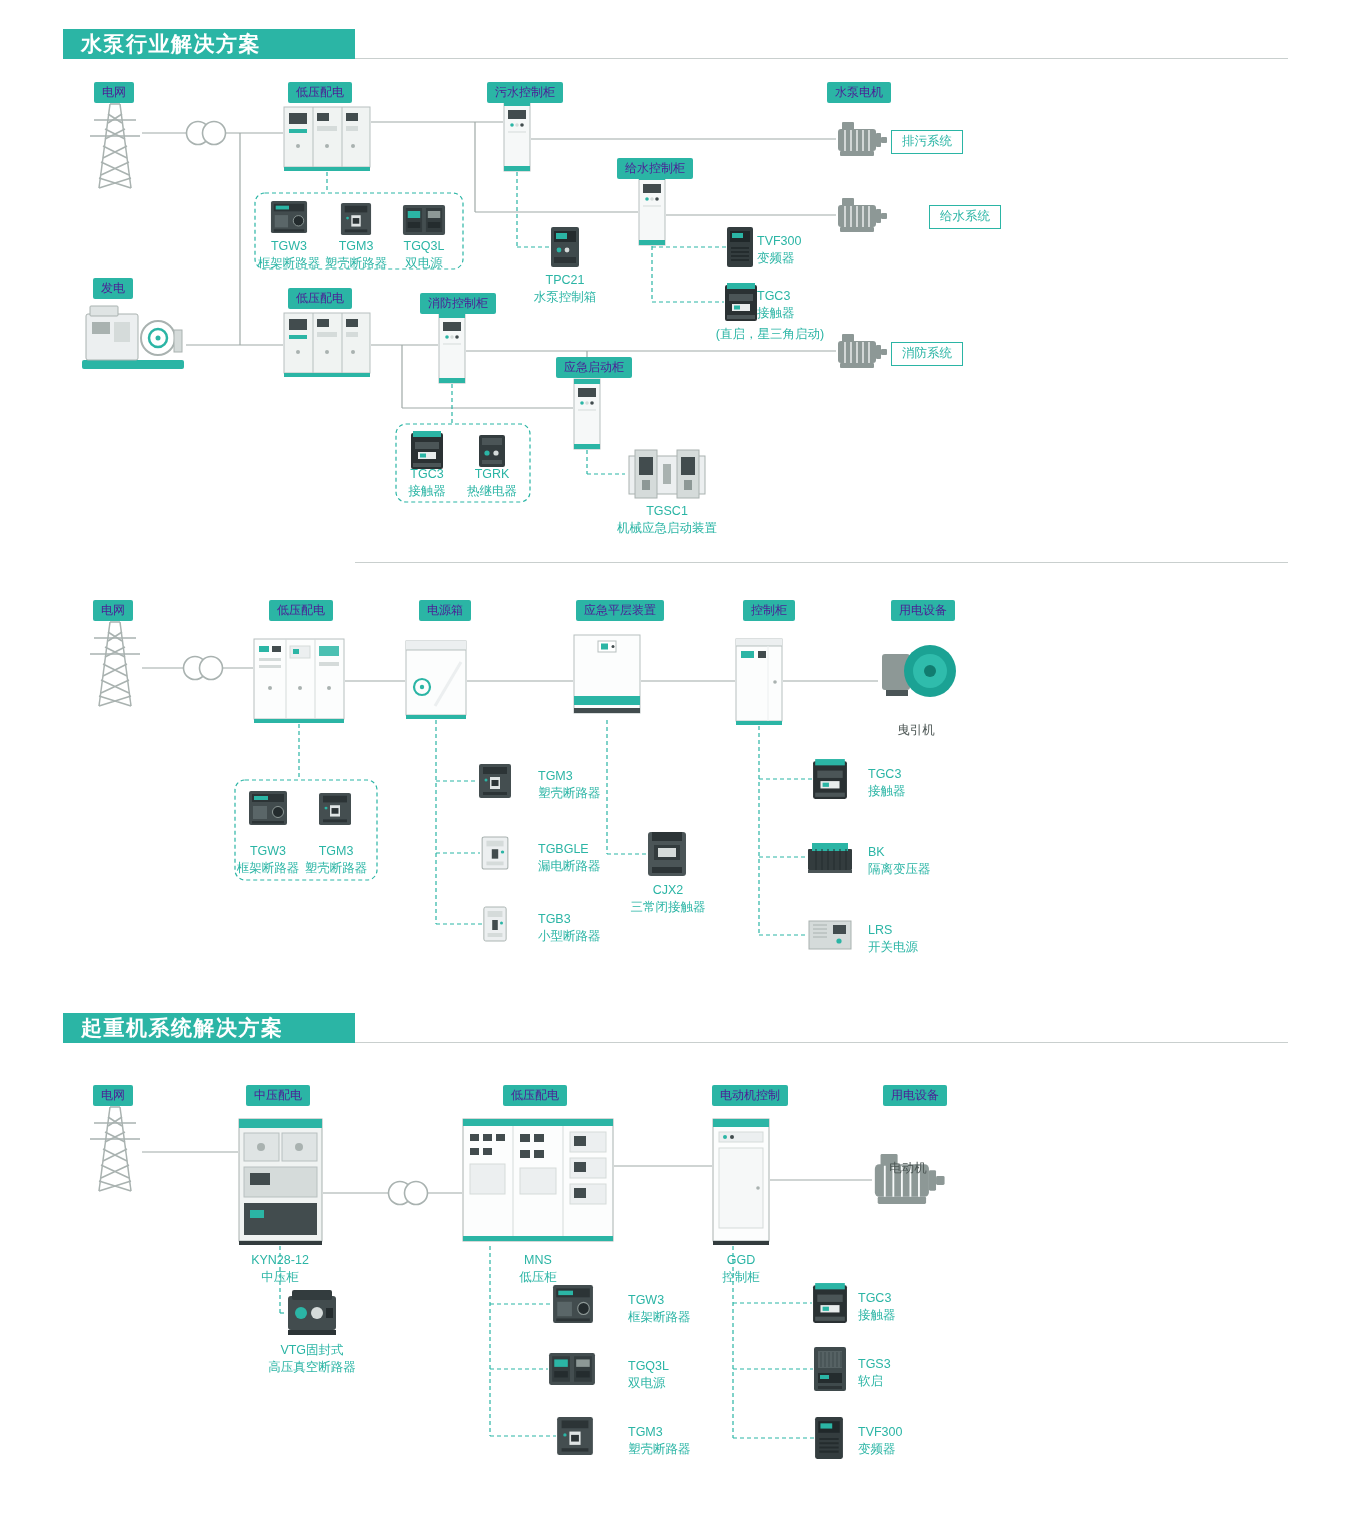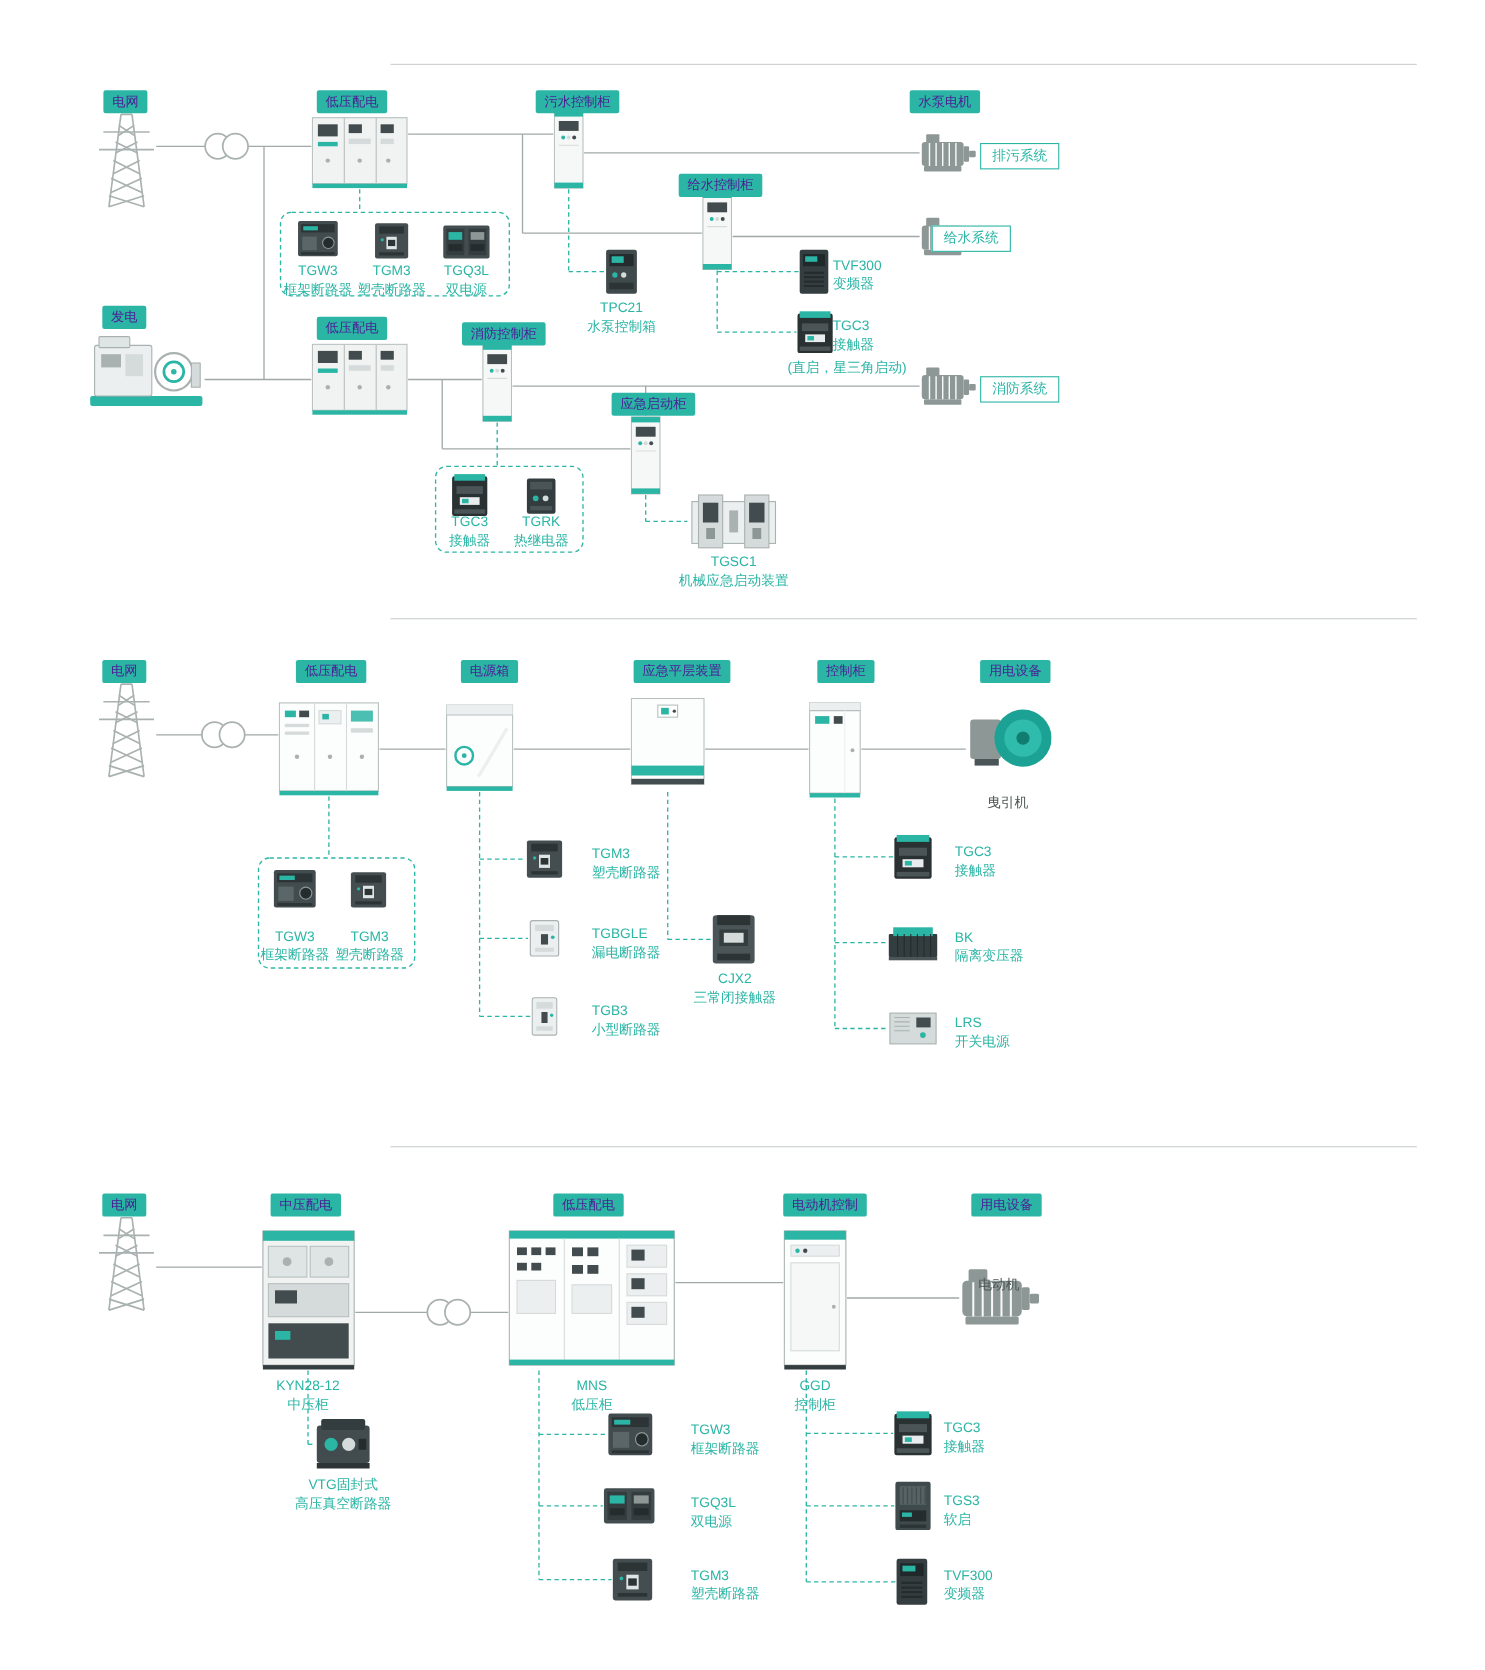--- a/index.html
+++ b/index.html
@@ -78,20 +78,26 @@
       <line x1="490" y1="1369" x2="548" y2="1369" stroke="#2bb5a5" stroke-width="1.2" stroke-dasharray="4 3"></line>
       <line x1="490" y1="1436" x2="556" y2="1436" stroke="#2bb5a5" stroke-width="1.2" stroke-dasharray="4 3"></line>
       <line x1="733" y1="1246" x2="733" y2="1438" stroke="#2bb5a5" stroke-width="1.2" stroke-dasharray="4 3"></line>
       <line x1="733" y1="1303" x2="812" y2="1303" stroke="#2bb5a5" stroke-width="1.2" stroke-dasharray="4 3"></line>
       <line x1="733" y1="1369" x2="813" y2="1369" stroke="#2bb5a5" stroke-width="1.2" stroke-dasharray="4 3"></line>
       <line x1="733" y1="1438" x2="814" y2="1438" stroke="#2bb5a5" stroke-width="1.2" stroke-dasharray="4 3"></line>
     </svg>
   <div class="rule" id="rule0" style="left: 355px; top: 58px; width: 933px;"></div>
   <div class="rule" id="rule1" style="left: 355px; top: 562px; width: 933px;"></div>
   <div class="rule" id="rule2" style="left: 355px; top: 1042px; width: 933px;"></div>
+  <div class="banner" id="banner0" style="left: 63px; top: 29px; width: 292px; height: 30px;">
+    <span>水泵行业解决方案</span>
+  </div>
+  <div class="banner" id="banner2" style="left: 63px; top: 1013px; width: 292px; height: 30px;">
+    <span>起重机系统解决方案</span>
+  </div>
 <div class="gfx" style="left: 88px; top: 100px; width: 54px; height: 90px;">
       <svg viewBox="0 0 54 90" preserveAspectRatio="none">
         <g fill="none" stroke="#a9b2b0" stroke-width="1.5">
           <path d="M22 4h10"></path>
           <path d="M22 4L11 88"></path>
           <path d="M32 4L43 88"></path>
           <path d="M6 20h42"></path>
           <path d="M2 36h50"></path>
           <path d="M20 14l14 9M34 14l-14 9"></path>
           <path d="M17 29l20 10M37 29l-20 10"></path>
@@ -676,21 +682,21 @@
     <div class="badge" style="left: 445px; top: 600px;">电源箱</div>
     <div class="badge" style="left: 620px; top: 600px;">应急平层装置</div>
     <div class="badge" style="left: 769px; top: 600px;">控制柜</div>
     <div class="badge" style="left: 923px; top: 600px;">用电设备</div>
     <div class="badge" style="left: 113px; top: 1085px;">电网</div>
     <div class="badge" style="left: 278px; top: 1085px;">中压配电</div>
     <div class="badge" style="left: 535px; top: 1085px;">低压配电</div>
     <div class="badge" style="left: 750px; top: 1085px;">电动机控制</div>
     <div class="badge" style="left: 915px; top: 1085px;">用电设备</div>
     <div class="sysbox" style="left: 927px; top: 130px;">排污系统</div>
-    <div class="sysbox" style="left: 883px; top: 205px; font-family: Liberation Serif, serif;">给水系统</div>
+    <div class="sysbox" style="left: 965px; top: 205px; font-family: Liberation Serif, serif;">给水系统</div>
     <div class="sysbox" style="left: 927px; top: 342px;">消防系统</div>
     <div class="prod center" style="left: 289px; top: 238px;">
       <div>TGW3</div>
       <div>框架断路器</div>
     </div>
     <div class="prod center" style="left: 356px; top: 238px;">
       <div>TGM3</div>
       <div>塑壳断路器</div>
     </div>
     <div class="prod center" style="left: 424px; top: 238px;">

